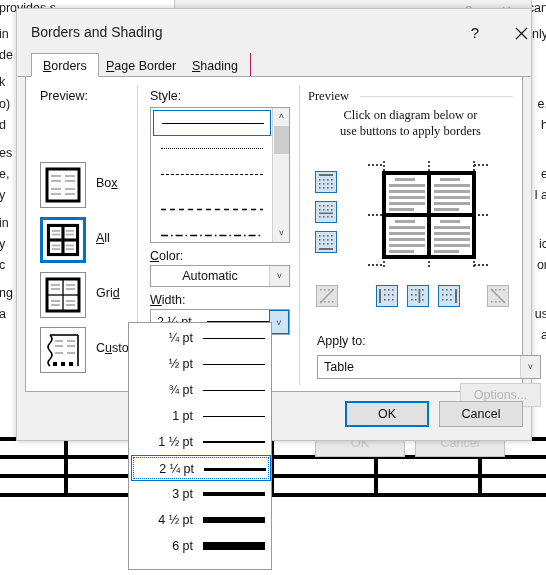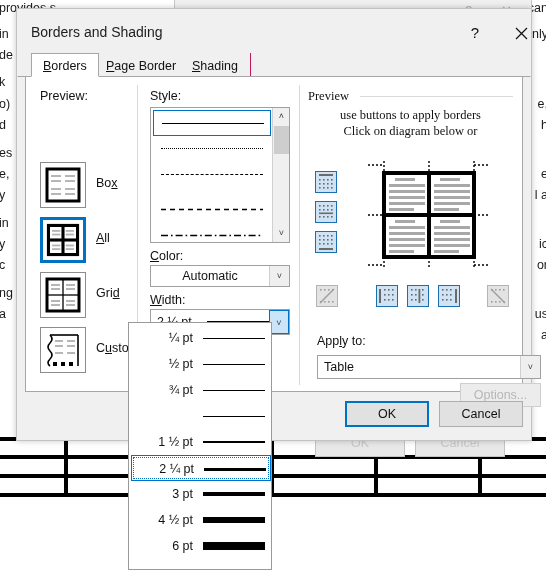--- a/index.html
+++ b/index.html
@@ -408,22 +408,22 @@
     <div class="combo open" style="left:124px;top:232px;width:140px;height:26px;">
       <div class="val" style="left:6px;line-height:24px;height:24px;">2 ¼ pt</div>
       <div style="position:absolute;left:56px;top:11px;width:64px;height:3px;background:#000;"></div>
       <div class="arrowbtn" style="height:24px;line-height:24px;">˅</div>
     </div>
 
     <div class="group">
       <div class="group-lbl">Preview</div>
       <div class="group-line"></div>
       <div class="prev-hint">
+        <div>Click on diagram below or</div>
         <div>use buttons to apply borders</div>
-        <div>Click on diagram below or</div>
       </div>
 
       <div class="pbtn" style="left:7px;top:82px;">
         <svg class="g" width="20" height="20" viewBox="0 0 20 20">
           <rect x="3" y="2" width="14" height="2" fill="#6b6b6b"></rect>
           <g fill="#6b6b6b">
             <rect x="3" y="7" width="1.6" height="1.6"></rect>
               <rect x="7" y="7" width="1.6" height="1.6"></rect>
               <rect x="11" y="7" width="1.6" height="1.6"></rect>
               <rect x="15" y="7" width="1.6" height="1.6"></rect>
@@ -626,20 +626,21 @@
     </div>
   <div class="ddrow" style="top:28px">
       <div class="t">½ pt</div>
       <div class="ln" style="top:12.5px;height:1px;"></div>
     </div>
   <div class="ddrow" style="top:54px">
       <div class="t">¾ pt</div>
       <div class="ln" style="top:12.5px;height:1px;"></div>
     </div>
   <div class="ddrow" style="top:80px">
+      <div class="t">1 pt</div>
       <div class="ln" style="top:12.5px;height:1px;"></div>
     </div>
   <div class="ddrow" style="top:106px">
       <div class="t">1 ½ pt</div>
       <div class="ln" style="top:12px;height:2px;"></div>
     </div>
   <div class="ddrow sel" style="top:132px">
       <div class="t">2 ¼ pt</div>
       <div class="ln" style="top:11.5px;height:3px;"></div>
     </div>

